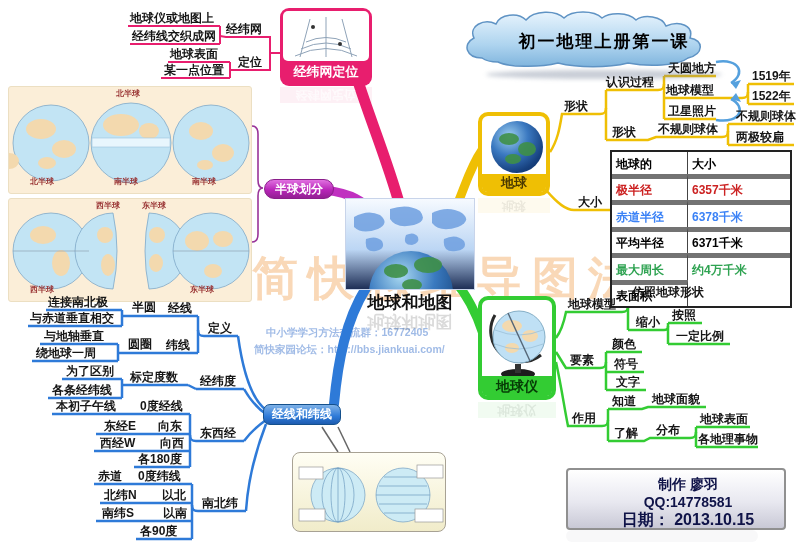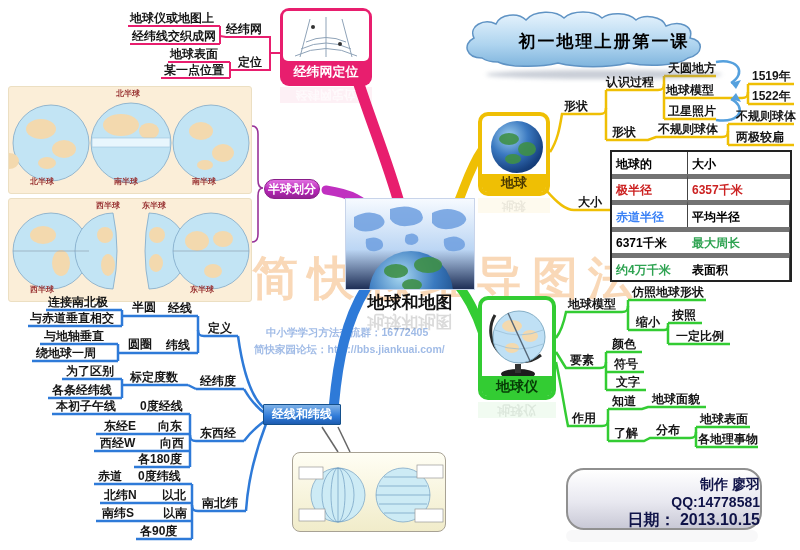--- a/index.html
+++ b/index.html
@@ -13,54 +13,54 @@
   
   #connectors{position:absolute;left:0;top:0;z-index:1;pointer-events:none;}
   
   .lbl{position:absolute;z-index:3;font-size:12px;font-weight:bold;color:#161616;white-space:nowrap;line-height:14px;}
   .tiny{position:absolute;z-index:3;font-size:8px;font-weight:bold;color:#993333;white-space:nowrap;}
   
   .node,.imgbox{position:absolute;z-index:2;box-sizing:border-box;}
   .pinknode{left:280px;top:8px;width:92px;height:78px;background:#e81e6e;border-radius:9px;padding:3px;}
   .pinknode .pic{background:#fff;border-radius:5px;height:50px;overflow:hidden;}
   .pinknode .cap{height:22px;text-align:center;color:#fff;font-size:13px;font-weight:bold;line-height:22px;}
-  .hemnode{left:264px;top:179px;width:56px;height:20px;border-radius:10px;border:1.5px solid #8a1d8a;
+  .hemnode{left:264px;top:179px;width:70px;height:20px;border-radius:10px;border:1.5px solid #8a1d8a;
            background:linear-gradient(180deg,#e070e0,#b825b8 55%,#932093);color:#fff;text-align:center;
            font-size:12px;font-weight:bold;line-height:19px;}
   .earthnode{left:478px;top:112px;width:72px;height:84px;border:4px solid #efbf04;border-radius:10px;background:#fff;}
   .earthnode .cap{position:absolute;left:0;bottom:0;width:100%;height:18px;background:#efbf04;color:#4a3a00;
                   font-size:13px;font-weight:bold;text-align:center;line-height:18px;border-radius:0 0 5px 5px;}
   .earthball{position:absolute;left:9px;top:5px;width:52px;height:52px;border-radius:50%;
              background:radial-gradient(circle at 35% 30%, #9fd0f0 0%, #3a78c0 38%, #16407e 72%, #0c2a58 100%);}
   .globenode{left:478px;top:296px;width:78px;height:104px;border:4px solid #33cc33;border-radius:10px;background:#fff;}
   .globenode .cap{position:absolute;left:0;bottom:0;width:100%;height:20px;background:#33cc33;color:#063b06;
                   font-size:14px;font-weight:bold;text-align:center;line-height:20px;border-radius:0 0 5px 5px;}
-  .linesnode{left:263px;top:404px;width:78px;height:21px;border-radius:1px;border:1.5px solid #14508c;
+  .linesnode{left:263px;top:404px;width:78px;height:21px;border-radius:7px;border:1.5px solid #14508c;
              background:linear-gradient(180deg,#7fb2e8,#2e7ad8 60%,#1d5cb0);color:#fff;text-align:center;
              font-size:12px;font-weight:bold;line-height:19px;}
   .centerimg{left:345px;top:198px;width:130px;height:92px;overflow:hidden;border:1px solid #c8d4ea;}
   .centercap{left:345px;top:291px;width:130px;text-align:center;font-size:17px;font-weight:bold;color:#111;z-index:3;position:absolute;}
   .cloudbox{left:458px;top:10px;width:292px;height:66px;}
   .cloudtext{position:absolute;left:470px;top:30px;width:268px;text-align:center;z-index:3;
              font-size:17px;font-weight:bold;color:#000000;letter-spacing:2px;}
   .cloudshadow{position:absolute;left:486px;top:70px;width:236px;height:9px;border-radius:50%;
                background:rgba(120,132,156,.4);filter:blur(2px);z-index:1;}
   .hemimg{background:#fbeed8;border:1px solid #ecdfc2;border-radius:3px;}
   .img1{left:8px;top:86px;width:244px;height:108px;}
   .img2{left:8px;top:198px;width:244px;height:104px;}
   .gridbox{left:292px;top:452px;width:154px;height:80px;border:1.5px solid #a8a294;border-radius:8px;
            background:linear-gradient(180deg,#fffef4,#f1ecca);}
   .sizetable{left:610px;top:150px;width:182px;z-index:3;background:#fff;border:2px solid #222;
              display:grid;grid-template-columns:76px 102px;font-size:12px;font-weight:bold;}
   .sizetable .cell{border-top:5px solid #737373;padding:3.5px 4px 2px 4px;height:16px;line-height:16px;}
   .sizetable .cell.cl{border-right:1px solid #444;}
   .sizetable .hdr{border-top:none;}
   .c-red{color:#cc2222}.c-orange{color:#3b82f6}.c-green{color:#2fa352}
-  .credit{left:566px;top:468px;width:192px;height:58px;border:2px solid #909090;border-radius:18px;z-index:3;position:absolute;
-          background:linear-gradient(180deg,#ffffff,#e8e8f0 55%,#c9c9d6);text-align:right;color:#0f1348;}
+  .credit{left:566px;top:468px;width:192px;height:58px;border:2px solid #909090;border-radius:4px;z-index:3;position:absolute;
+          background:linear-gradient(180deg,#ffffff,#e8e8f0 55%,#c9c9d6);text-align:center;color:#0f1348;padding-left:24px;}
   .credit .l1{font-size:14px;font-weight:bold;margin-top:6px;}
   .credit .l2{font-size:14px;font-weight:bold;}
   .credit .l3{font-size:16px;font-weight:bold;}
   
   .refl{position:absolute;z-index:2;transform:scaleY(-1);opacity:.22;text-align:center;font-weight:bold;}
 </style>
 </head>
 <body>
 
 <div id="canvas">
@@ -354,20 +354,21 @@
   <div class="lbl" style="left:736px;top:109px">不规则球体</div>
   <div class="lbl" style="left:736px;top:130px">两极较扁</div>
   <div class="lbl" style="left:578px;top:195px">大小</div>
 
   <div class="node sizetable">
     <div class="cell cl hdr">地球的</div>
     <div class="cell hdr">大小</div>
     <div class="cell cl c-red">极半径</div>
     <div class="cell c-red">6357千米</div>
     <div class="cell cl c-orange">赤道半径</div>
+    <div class="cell c-orange">6378千米</div>
     <div class="cell cl">平均半径</div>
     <div class="cell">6371千米</div>
     <div class="cell cl c-green">最大周长</div>
     <div class="cell c-green">约4万千米</div>
     <div class="cell cl">表面积</div>
   </div>
 
   <div class="node globenode">
     <svg width="70" height="80" style="display:block;margin:2px auto 0 auto">
       <ellipse cx="36" cy="72" rx="17" ry="5" fill="#1d1d1d"></ellipse>

